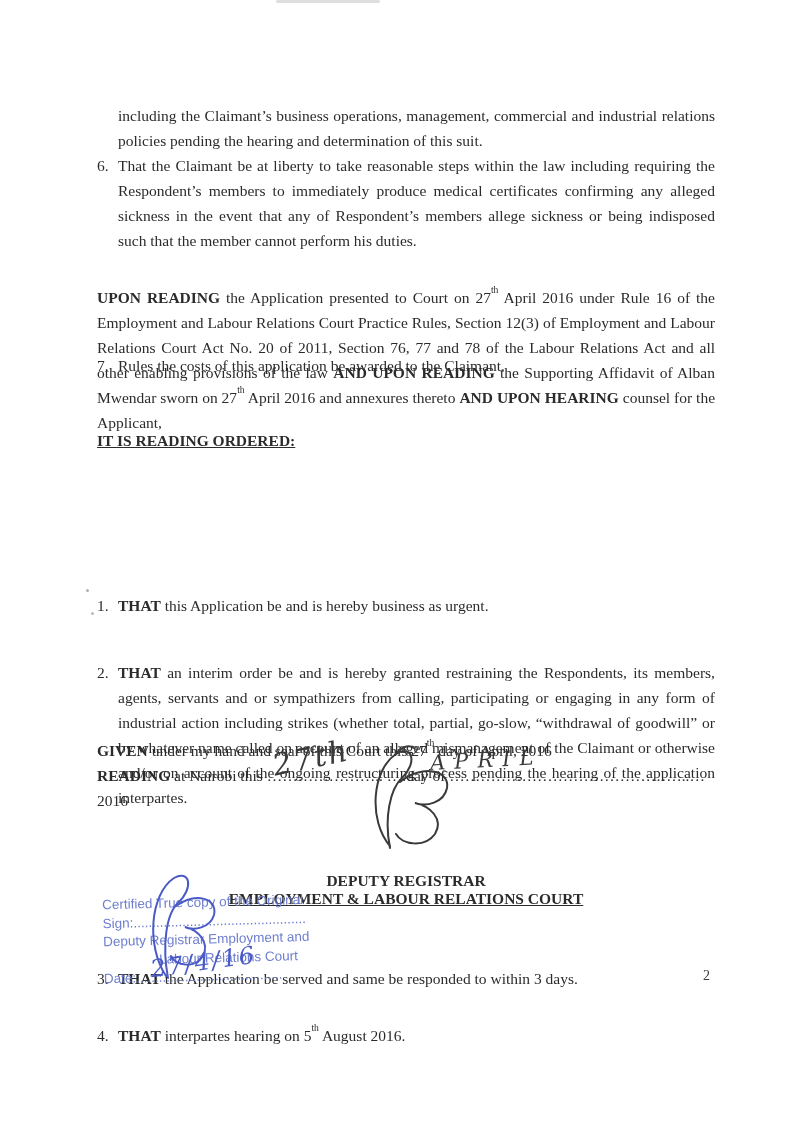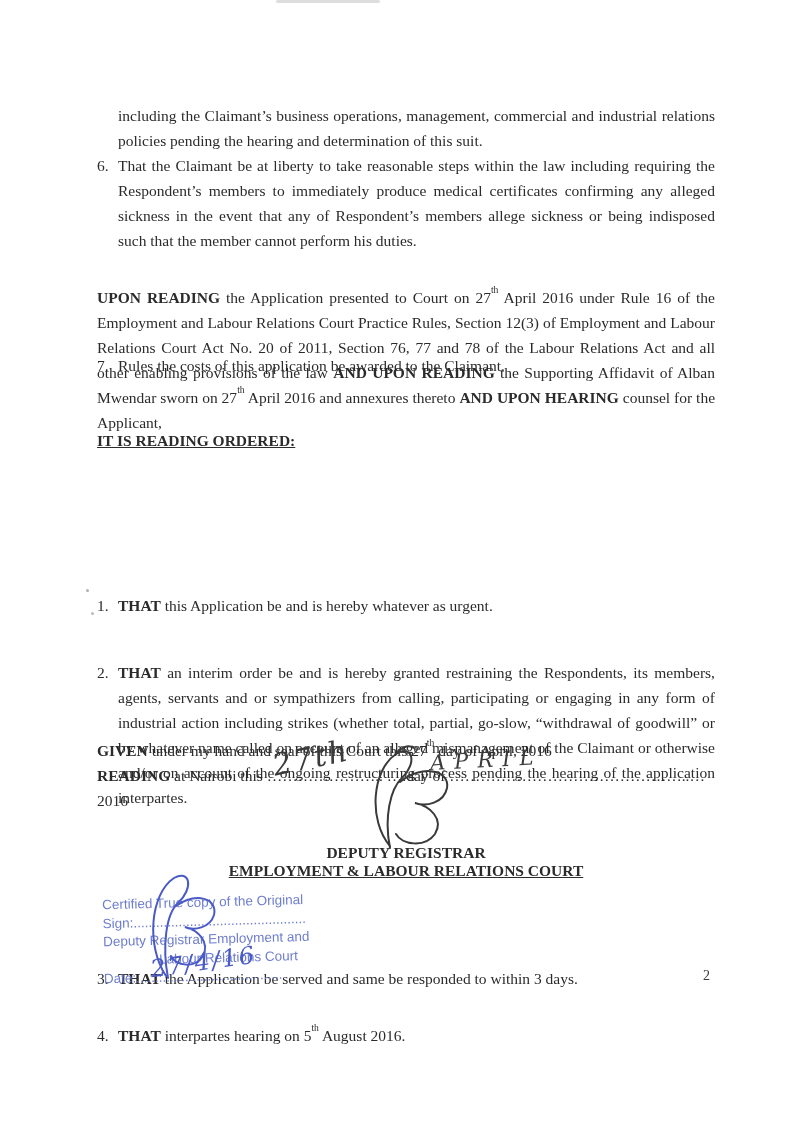--- a/index.html
+++ b/index.html
@@ -14,21 +14,21 @@
     color: #2b2b2b;
   }
   .blk { position: absolute; left: 97px; width: 618px; font-size: 15.5px; line-height: 25px; }
   .just { text-align: justify; }
   .b { font-weight: bold; }
   sup { font-size: 62%; position: relative; top: -0.45em; line-height: 0; }
   .li { padding-left: 21px; position: relative; }
   .li .num { position: absolute; left: 0; top: 0; }
   .hang { padding-left: 21px; }
   .heading span { font-weight: bold; text-decoration: underline; }
-  .center { text-align: center; }
+  .center { text-align: center; margin-top: 28px; }
   .underline { text-decoration: underline; }
   .hand {
     position: absolute;
     font-family: "DejaVu Serif", serif;
     font-style: italic;
     color: #3a3a3a;
   }
   .hand-day { font-size: 30px; transform: rotate(-12deg); letter-spacing: 2px; }
   .hand-month { font-size: 21px; transform: rotate(-3deg); letter-spacing: 9px; }
   .stamp {
@@ -82,21 +82,21 @@
   </div>
 
   <div class="blk just" style="top:285px"><span class="b">UPON READING</span><span> the Application presented to Court on 27</span><sup>th</sup><span> April 2016 under Rule 16 of the Employment and Labour Relations Court Practice Rules, Section 12(3) of Employment and Labour Relations Court Act No. 20 of 2011, Section 76, 77 and 78 of the Labour Relations Act and all other enabling provisions of the law </span><span class="b">AND UPON READING</span><span> the Supporting Affidavit of Alban Mwendar sworn on 27</span><sup>th</sup><span> April 2016 and annexures thereto </span><span class="b">AND UPON HEARING</span><span> counsel for the Applicant,</span></div>
 
   <div class="blk heading" style="top:428px">
     <span>IT IS READING ORDERED:</span>
   </div>
 
   <div class="blk just li" style="top:468px">
     <span class="num">1.</span>
-    <span><span class="b">THAT</span><span> this Application be and is hereby whatever as urgent.</span></span>
+    <span><span class="b">THAT</span><span> this Application be and is hereby business as urgent.</span></span>
   </div>
   <div class="blk just li" style="top:510px">
     <span class="num">2.</span>
     <span><span class="b">THAT</span><span> an interim order be and is hereby granted restraining the Respondents, its members, agents, servants and or sympathizers from calling, participating or engaging in any form of industrial action including strikes (whether total, partial, go-slow, “withdrawal of goodwill” or by whatever name called on account of an alleged mismanagement of the Claimant or otherwise and/or on account of the ongoing restructuring process pending the hearing of the application interpartes.</span></span>
   </div>
   <div class="blk just li" style="top:666px">
     <span class="num">3.</span>
     <span><span class="b">THAT</span><span> the Application be served and same be responded to within 3 days.</span></span>
   </div>
   <div class="blk just li" style="top:698px">

